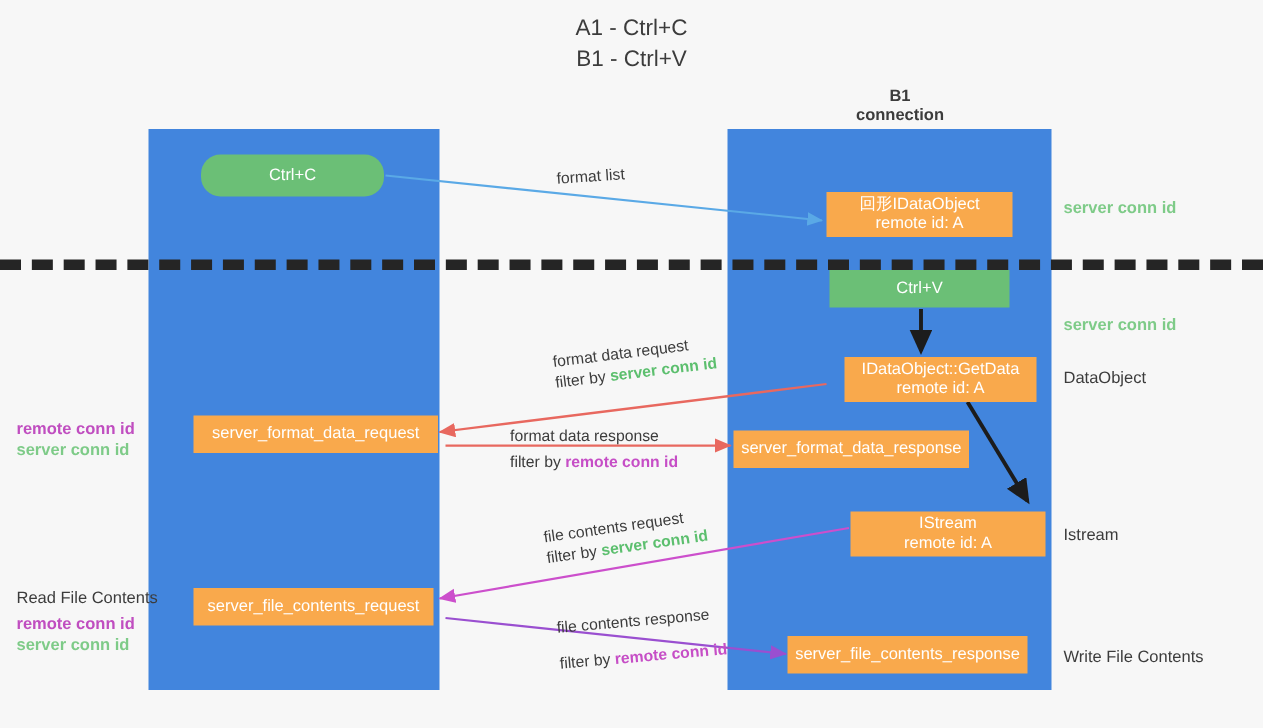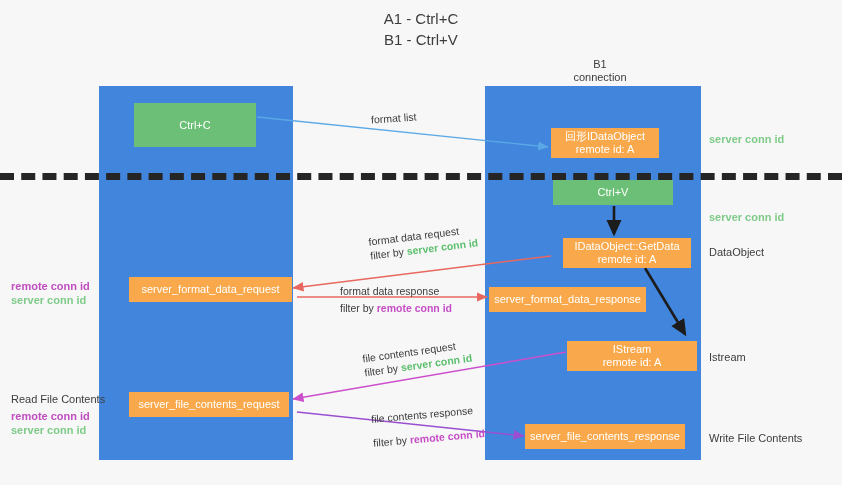--- a/index.html
+++ b/index.html
@@ -33,21 +33,21 @@
 </head>
 <body>
 
 <div class="stage">
 
   <div class="title">
     <div>A1 - Ctrl+C</div>
     <div>B1 - Ctrl+V</div>
   </div>
 
-  <div class="lane-head" style="left:538px;top:58px;width:124px;">
+  <div class="lane-head" style="left:538px;top:58px;width:124px;font-weight:bold;">
     <div>B1</div>
     <div>connection</div>
   </div>
 
   <div class="lane" style="left:99px;top:86px;width:194px;height:374px;"></div>
   <div class="lane" style="left:485px;top:86px;width:216px;height:374px;"></div>
 
   <svg class="layer">
     <defs>
       <marker id="ah-blue" markerWidth="9" markerHeight="9" refX="7" refY="3.2" orient="auto" markerUnits="strokeWidth">
@@ -77,33 +77,33 @@
 
     <line x1="297" y1="297" x2="487" y2="297" stroke="#e8685f" stroke-width="1.5" marker-end="url(#ah-red)"></line>
 
     <line x1="566" y1="352" x2="293" y2="399" stroke="#cc4fcc" stroke-width="1.5" marker-end="url(#ah-mag)"></line>
 
     <line x1="297" y1="412" x2="524" y2="436" stroke="#9a4fd0" stroke-width="1.5" marker-end="url(#ah-pur)"></line>
   </svg>
 
   <div class="dash"></div>
 
-  <div class="node green" style="left:134px;top:103px;width:122px;height:44px;">
+  <div class="node green" style="left:134px;top:103px;width:122px;height:28px;border-radius:13px;">
     <span>Ctrl+C</span>
   </div>
 
   <div class="node orange" style="left:129px;top:277px;width:163px;height:25px;">
     <span>server_format_data_request</span>
   </div>
 
   <div class="node orange" style="left:129px;top:392px;width:160px;height:25px;justify-content:center;">
     <span>server_file_contents_request</span>
   </div>
 
-  <div class="node orange" style="left:551px;top:128px;width:108px;height:30px;">
+  <div class="node orange" style="left:551px;top:128px;width:124px;height:30px;">
     <span>回形IDataObject</span>
     <span>remote id: A</span>
   </div>
 
   <div class="node green" style="left:553px;top:180px;width:120px;height:25px;">
     <span>Ctrl+V</span>
   </div>
 
   <div class="node orange" style="left:563px;top:238px;width:128px;height:30px;">
     <span>IDataObject::GetData</span>

